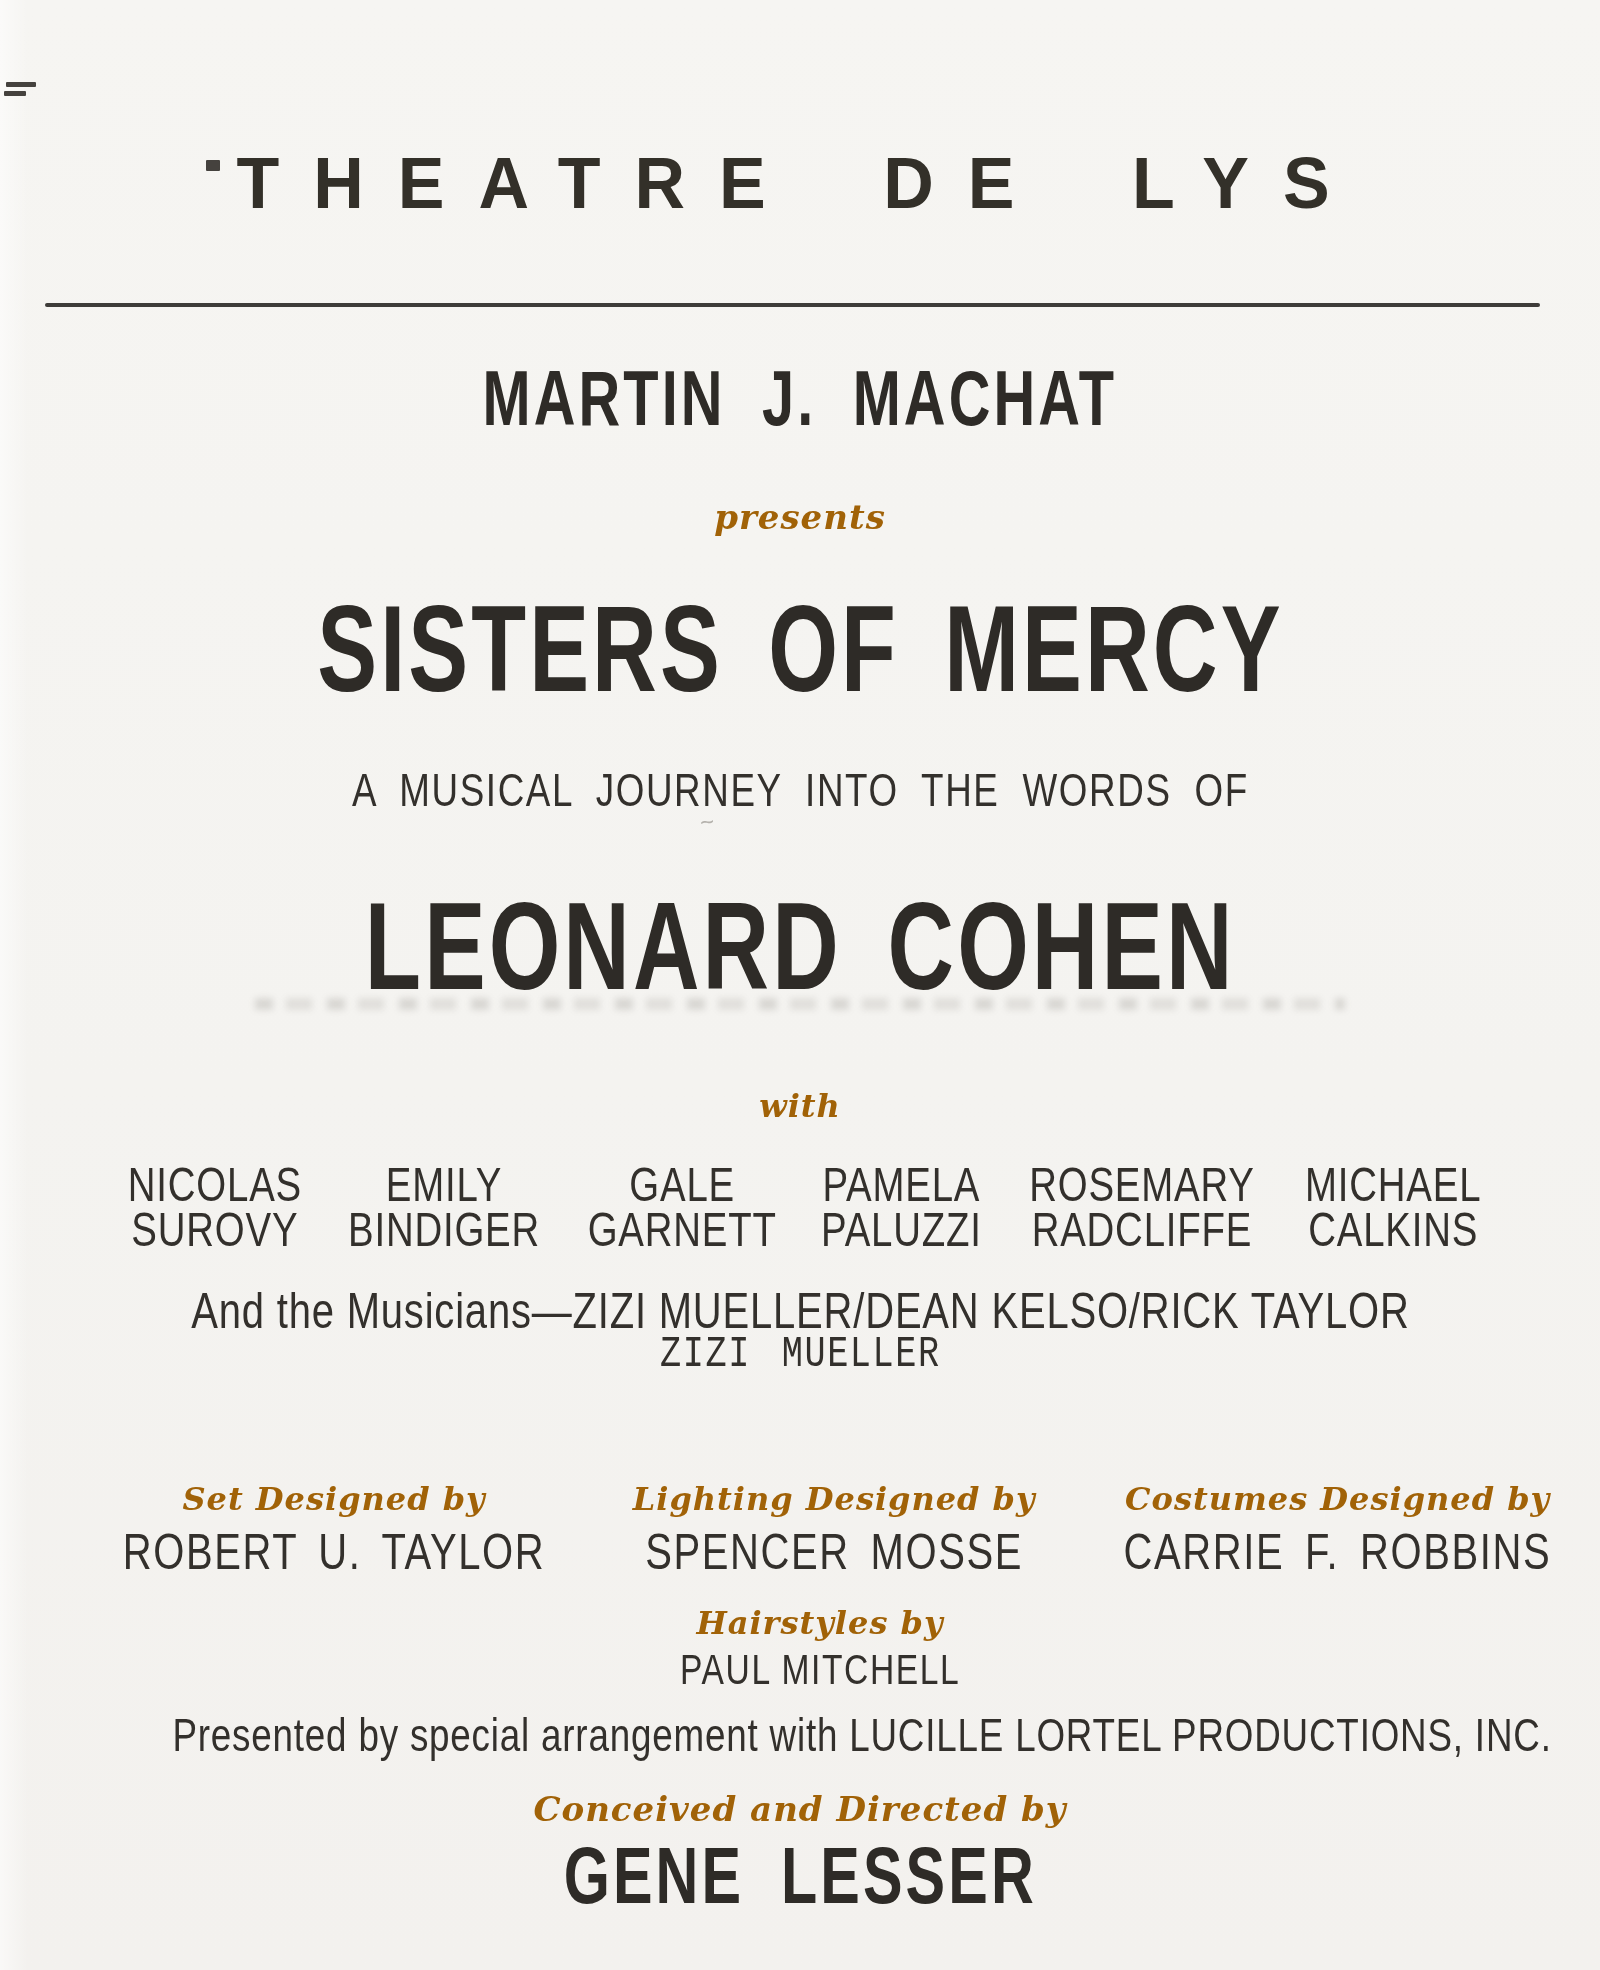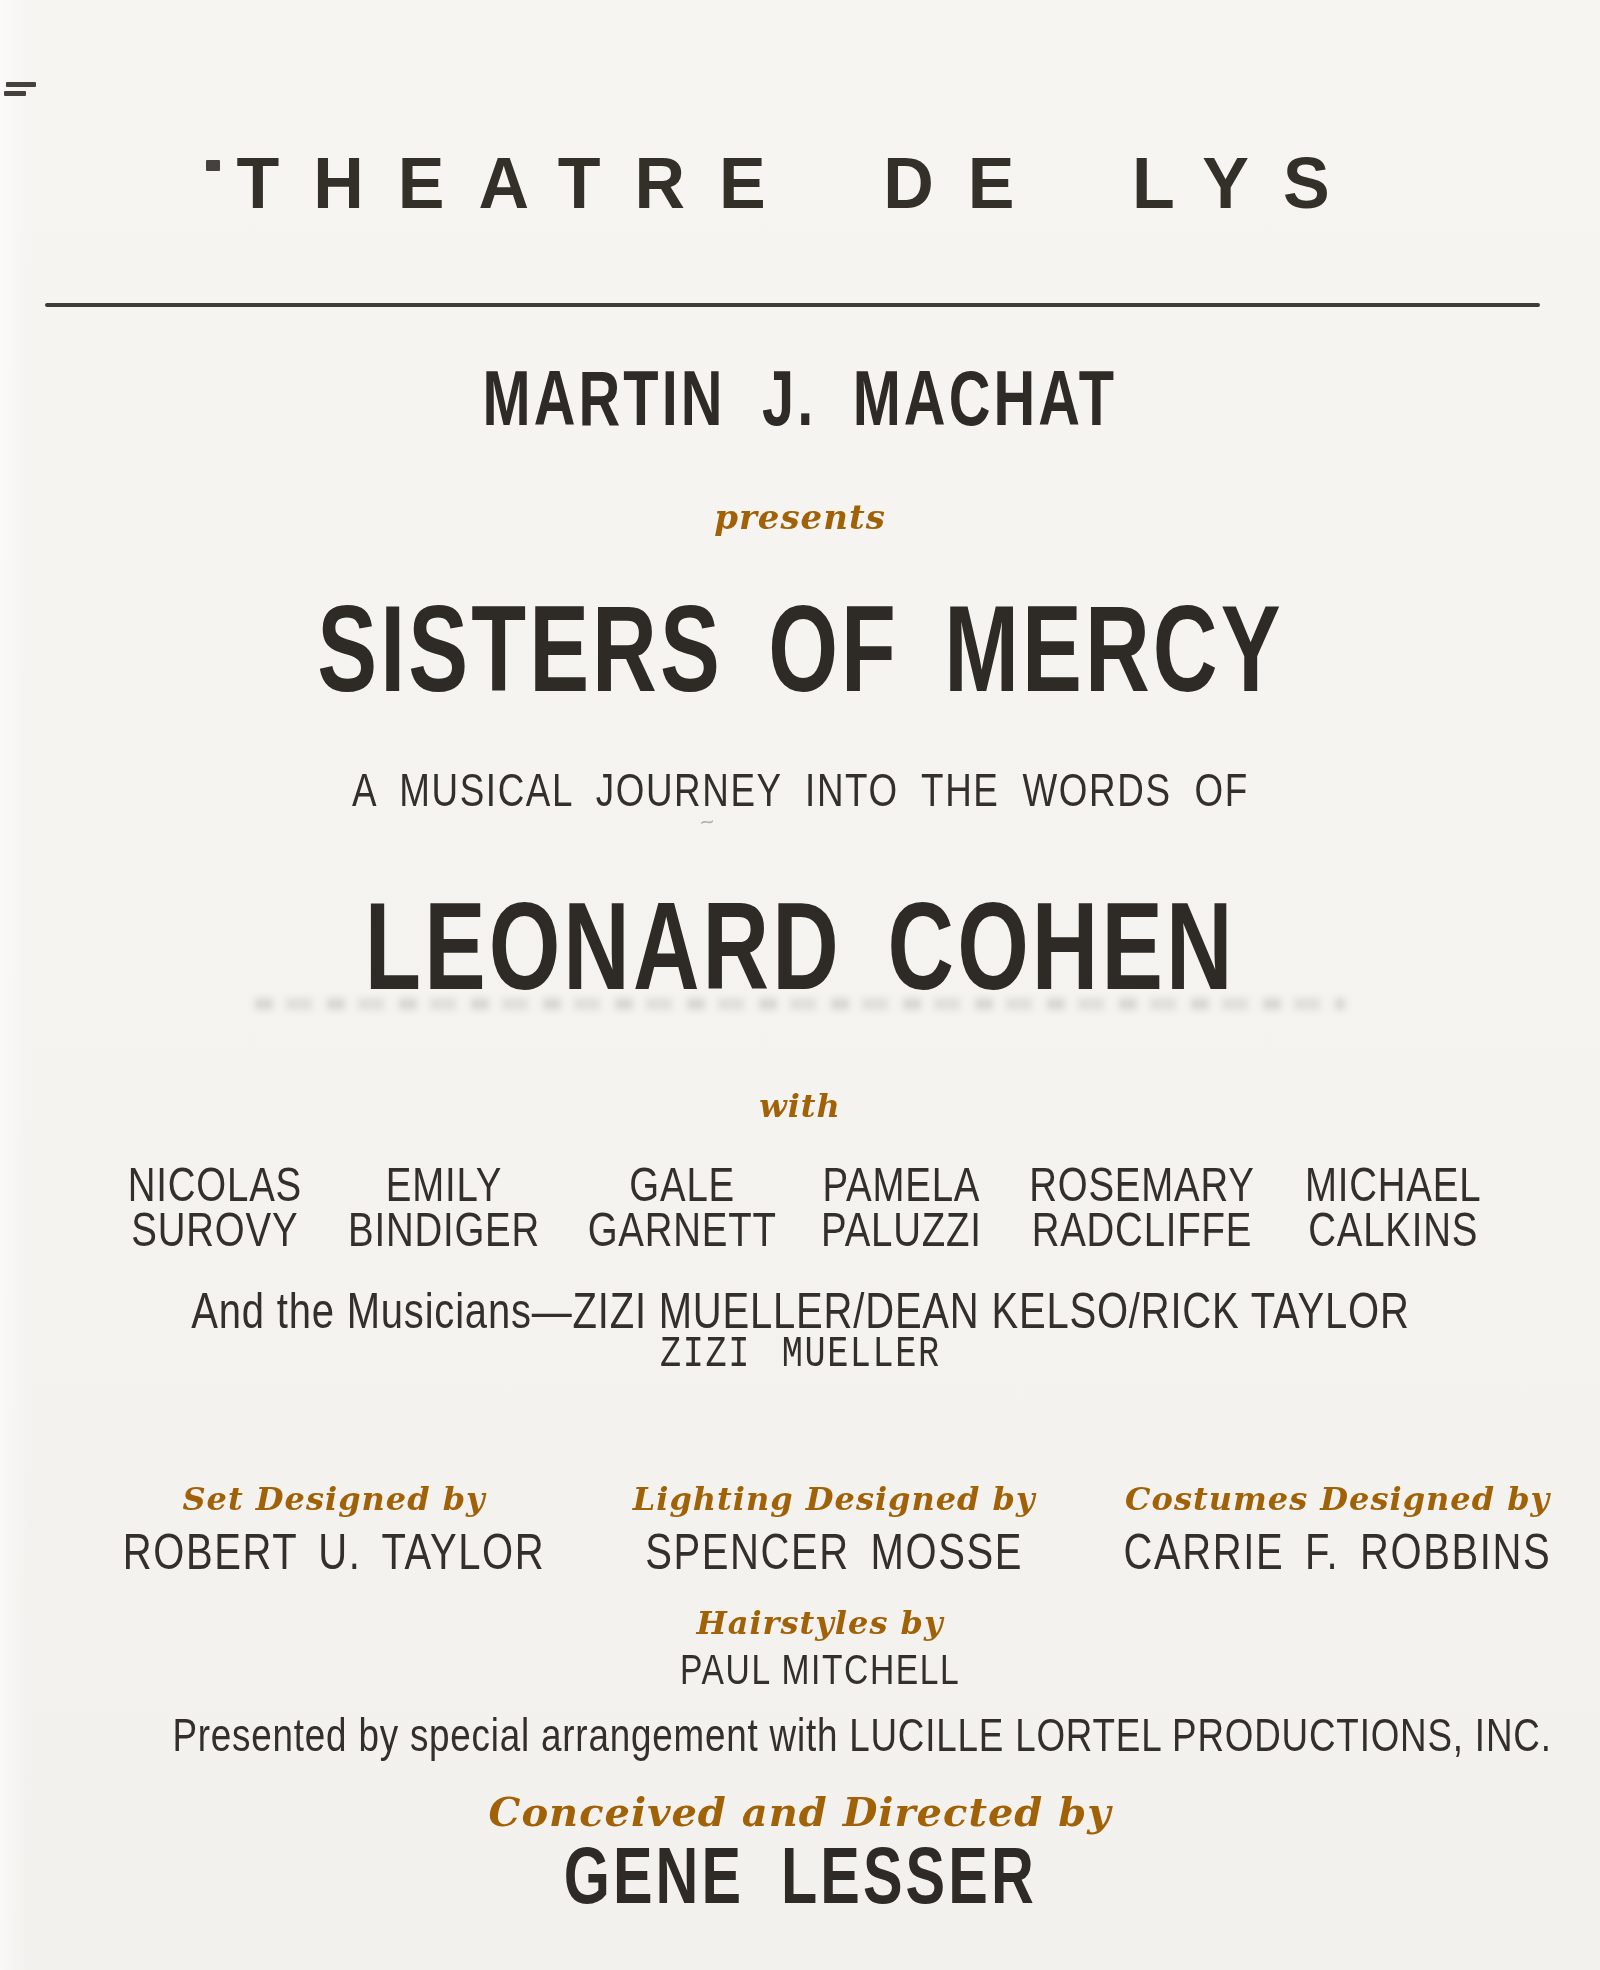--- a/index.html
+++ b/index.html
@@ -161,19 +161,19 @@
   <div class="hair-block" style="top:1602px;padding-left:40px;">
     <span class="script">Hairstyles by</span>
     <span class="cond">PAUL MITCHELL</span>
   </div>
 
   <div class="line" style="top:1712px;">
     <span class="cond" style="font-size:46px;">Presented by special arrangement with LUCILLE LORTEL PRODUCTIONS, INC.</span>
   </div>
 
   <div class="line" style="top:1792px;">
-    <span class="script" style="font-size:40px;">Conceived and Directed by</span>
+    <span class="script" style="font-size:34px;">Conceived and Directed by</span>
   </div>
   <div class="line" style="top:1837px;">
     <span class="disp" style="font-size:76px;">GENE LESSER</span>
   </div>
 
 </div>
 
 </body></html>

